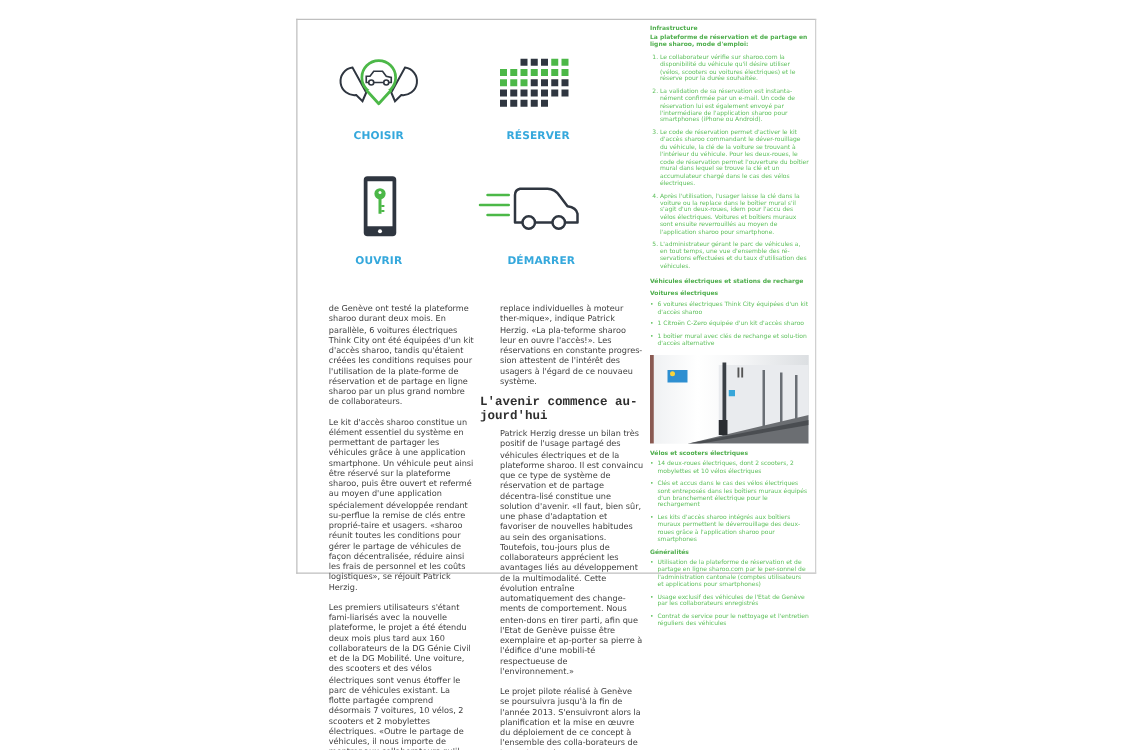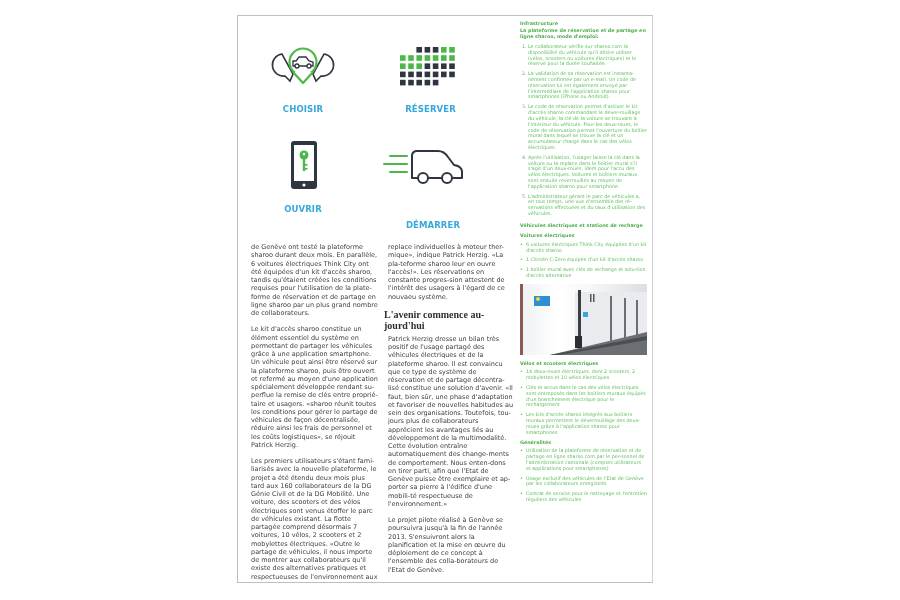--- a/index.html
+++ b/index.html
@@ -1,38 +1,38 @@
 <!DOCTYPE html>
 <html><head>
 <meta charset="utf-8">
 <style>
   html, body { margin: 0; padding: 0; }
   body {
     width: 900px; height: 600px; background: #ffffff; position: relative; overflow: hidden;
     font-family: "Liberation Sans", sans-serif; color: #3a3a3a;
   }
   .page {
-    position: absolute; left: 237px; top: 15px; width: 416px; height: 568px;
+    position: absolute; left: 237px; top: 15px; width: 416px; height: 444px;
     border: 1px solid #bfbfbf; border-right-color: #d0d0d0; background: #fff; box-sizing: border-box;
   }
   
   .icon-cell { position: absolute; text-align: center; }
   .icon-label {
     position: absolute; left: 0; right: 0; text-align: center;
     font-family: "DejaVu Sans", sans-serif; font-weight: bold; font-size: 8.5px; color: #35a8dc; letter-spacing: 0.1px;
   }
   
   .col {
     position: absolute; font-size: 6.5px; line-height: 8.25px; color: #3f3f3f;
     font-family: "DejaVu Sans", sans-serif;
   }
-  .col p { margin: 0 0 8px 4px; }
+  .col p { margin: 0 0 8px 16px; }
   .col h2 {
     margin: 4px 0 4px 0; font-size: 10px; line-height: 11px; font-weight: bold; color: #2e2e2e;
-    font-family: Liberation Serif, serif;
+    font-family: Liberation Mono, monospace;
   }
   .refs-label { font-weight: bold; color: #2e2e2e; }
   .refs-link { color: #4cb848; }
   
   .sidebar {
     position: absolute; left: 282px; top: 5px; width: 127px;
     font-family: "DejaVu Sans", sans-serif; font-size: 4.8px; line-height: 5.9px; color: #5cbf5a;
   }
   .sb-h { font-weight: bold; color: #4fae4d; }
   .sb-h2 { font-weight: bold; color: #4fae4d; margin-top: 1px; }
@@ -124,21 +124,21 @@
     <svg width="110" height="55" viewBox="0 0 110 55">
       <g stroke="#4cb848" stroke-width="2" stroke-linecap="round">
         <line x1="12" y1="18" x2="29" y2="18"></line>
         <line x1="6" y1="26" x2="29" y2="26"></line>
         <line x1="12" y1="34" x2="29" y2="34"></line>
       </g>
       <path d="M34 40 V18 q0 -4 4 -5 h22 q6 0 10 6 l6 8 q7 1 8 6 v7 z" fill="#fff" stroke="#2f3640" stroke-width="2" stroke-linejoin="round"></path>
       <circle cx="45" cy="40" r="5" fill="#fff" stroke="#2f3640" stroke-width="2"></circle>
       <circle cx="69" cy="40" r="5" fill="#fff" stroke="#2f3640" stroke-width="2"></circle>
     </svg>
-    <div class="icon-label" style="top:66px;margin-top:16px;">DÉMARRER</div>
+    <div class="icon-label" style="top:66px;">DÉMARRER</div>
   </div>
 
   <div class="col" style="left:9px; top:227px; width:132px;">
     <p>de Genève ont testé la plateforme sharoo durant deux mois. En parallèle, 6 voitures électriques Think City ont été équipées d'un kit d'accès sharoo, tandis qu'étaient créées les conditions requises pour l'utilisation de la plate-forme de réservation et de partage en ligne sharoo par un plus grand nombre de collaborateurs.</p>
     <p>Le kit d'accès sharoo constitue un élément essentiel du système en permettant de partager les véhicules grâce à une application smartphone. Un véhicule peut ainsi être réservé sur la plateforme sharoo, puis être ouvert et refermé au moyen d'une application spécialement développée rendant su-perflue la remise de clés entre proprié-taire et usagers. «sharoo réunit toutes les conditions pour gérer le partage de véhicules de façon décentralisée, réduire ainsi les frais de personnel et les coûts logistiques», se réjouit Patrick Herzig.</p>
     <p>Les premiers utilisateurs s'étant fami-liarisés avec la nouvelle plateforme, le projet a été étendu deux mois plus tard aux 160 collaborateurs de la DG Génie Civil et de la DG Mobilité. Une voiture, des scooters et des vélos électriques sont venus étoffer le parc de véhicules existant. La flotte partagée comprend désormais 7 voitures, 10 vélos, 2 scooters et 2 mobylettes électriques. «Outre le partage de véhicules, il nous importe de montrer aux collaborateurs qu'il existe des alternatives pratiques et respectueuses de l'environnement aux</p>
   </div>
 
   <div class="col" style="left:146px; top:227px; width:131px;">
     <p>replace individuelles à moteur ther-mique», indique Patrick Herzig. «La pla-teforme sharoo leur en ouvre l'accès!». Les réservations en constante progres-sion attestent de l'intérêt des usagers à l'égard de ce nouvaeu système.</p>

